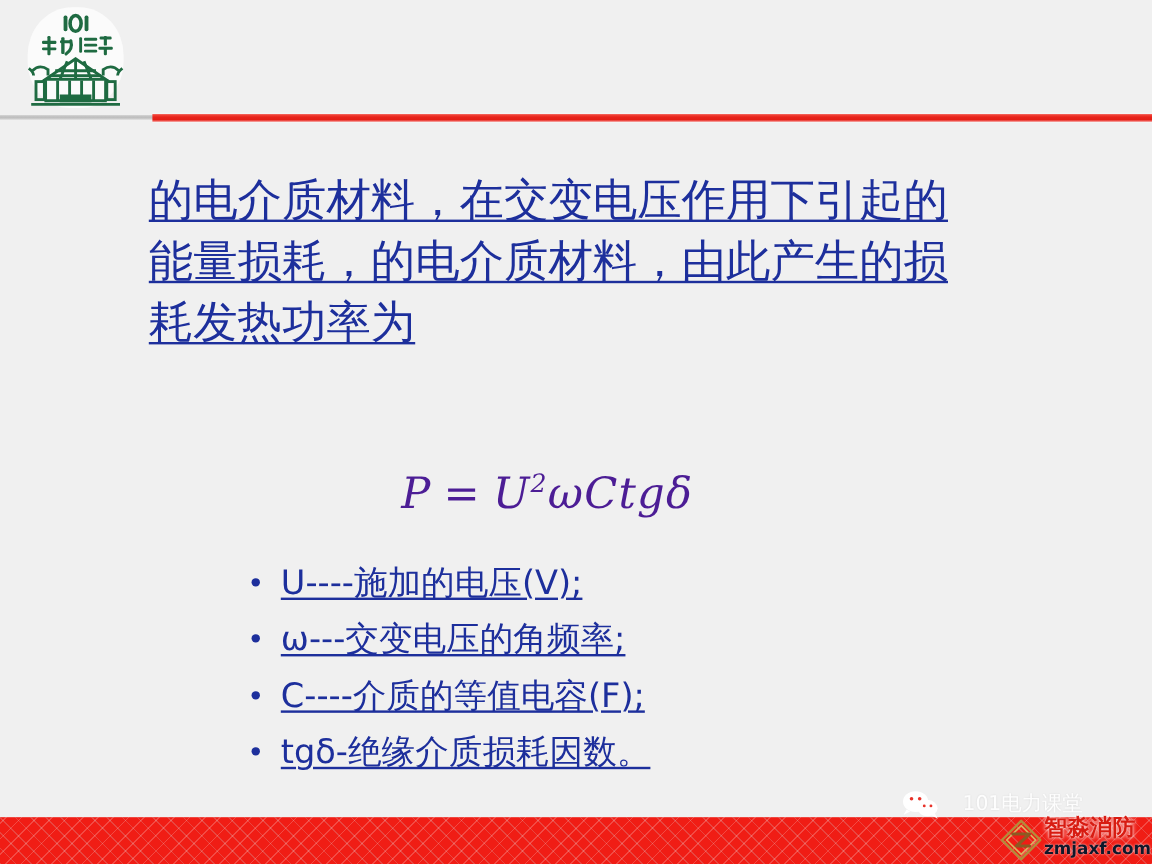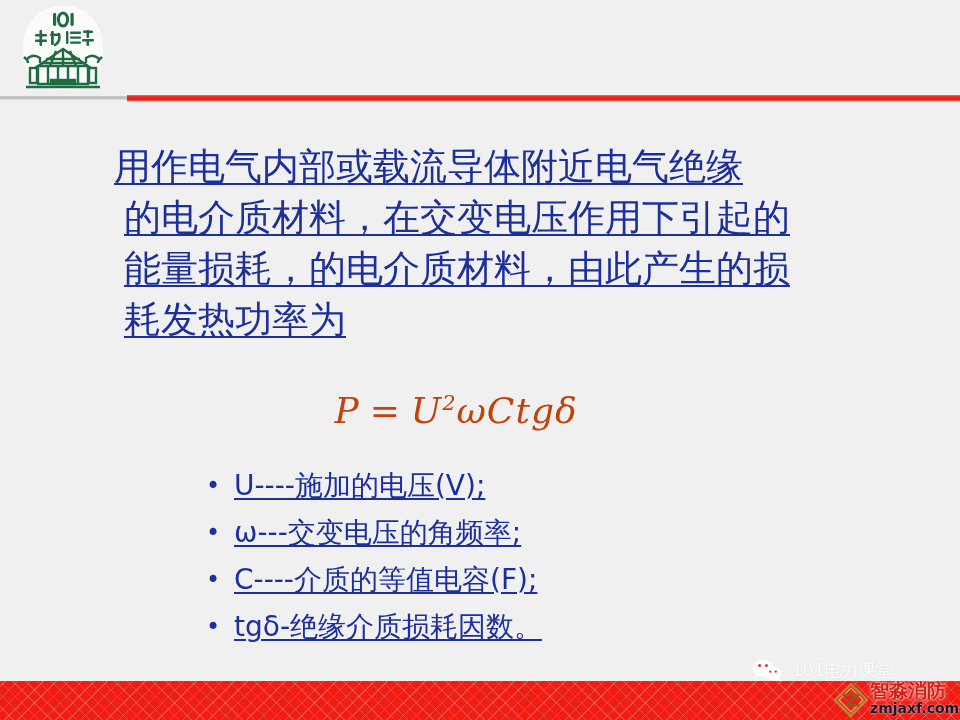--- a/index.html
+++ b/index.html
@@ -104,21 +104,21 @@
   #para .pline.l3,
   #para .pline.l4 { padding-left: 24px; }
 
   
   #formula {
     position: absolute;
     left: 0;
     top: 380px;
     width: 912px;
     text-align: center;
-    color: #c2410c;
+    color: #4c1d95;
     font-family: "DejaVu Serif", "Liberation Serif", serif;
     font-style: italic;
     font-size: 36px;
     line-height: 46px;
     white-space: nowrap;
   }
   #formula .eq { letter-spacing: 1px; }
   #formula sup {
     font-size: 21px;
     font-style: italic;
@@ -185,21 +185,21 @@
   }
   #wechat-row {
     position: absolute;
     left: 0; top: 0;
     display: flex;
     align-items: center;
     height: 30px;
   }
   #wechat-icon { width: 30px; height: 26px; flex: 0 0 30px; }
   #wechat-label {
-    margin-left: 10px;
+    margin-left: 20px;
     color: #ffffff;
     font-family: "DejaVu Sans", "Liberation Sans", sans-serif;
     font-size: 17px;
     line-height: 26px;
     white-space: nowrap;
     opacity: 0.93;
     text-shadow: 0 0 2px rgba(0,0,0,0.12);
   }
   #zm-logo {
     position: absolute;
@@ -291,21 +291,20 @@
         </g>
       </svg>
     </div>
 
 
     <div id="rule-grey"></div>
     <div id="rule-red"></div>
   </div>
 
   <div id="para">
-    <span class="pline l1">用作电气内部或载流导体附近电气绝缘</span>
     <span class="pline l2">的电介质材料，在交变电压作用下引起的</span>
     <span class="pline l3">能量损耗，的电介质材料，由此产生的损</span>
     <span class="pline l4">耗发热功率为</span>
   </div>
 
   <div id="formula">
     <span class="eq"><span>P</span><span style="margin:0 10px;">=</span><span>U</span><sup>2</sup><span>ωCtgδ</span></span>
   </div>
 
   <div id="bullets">

